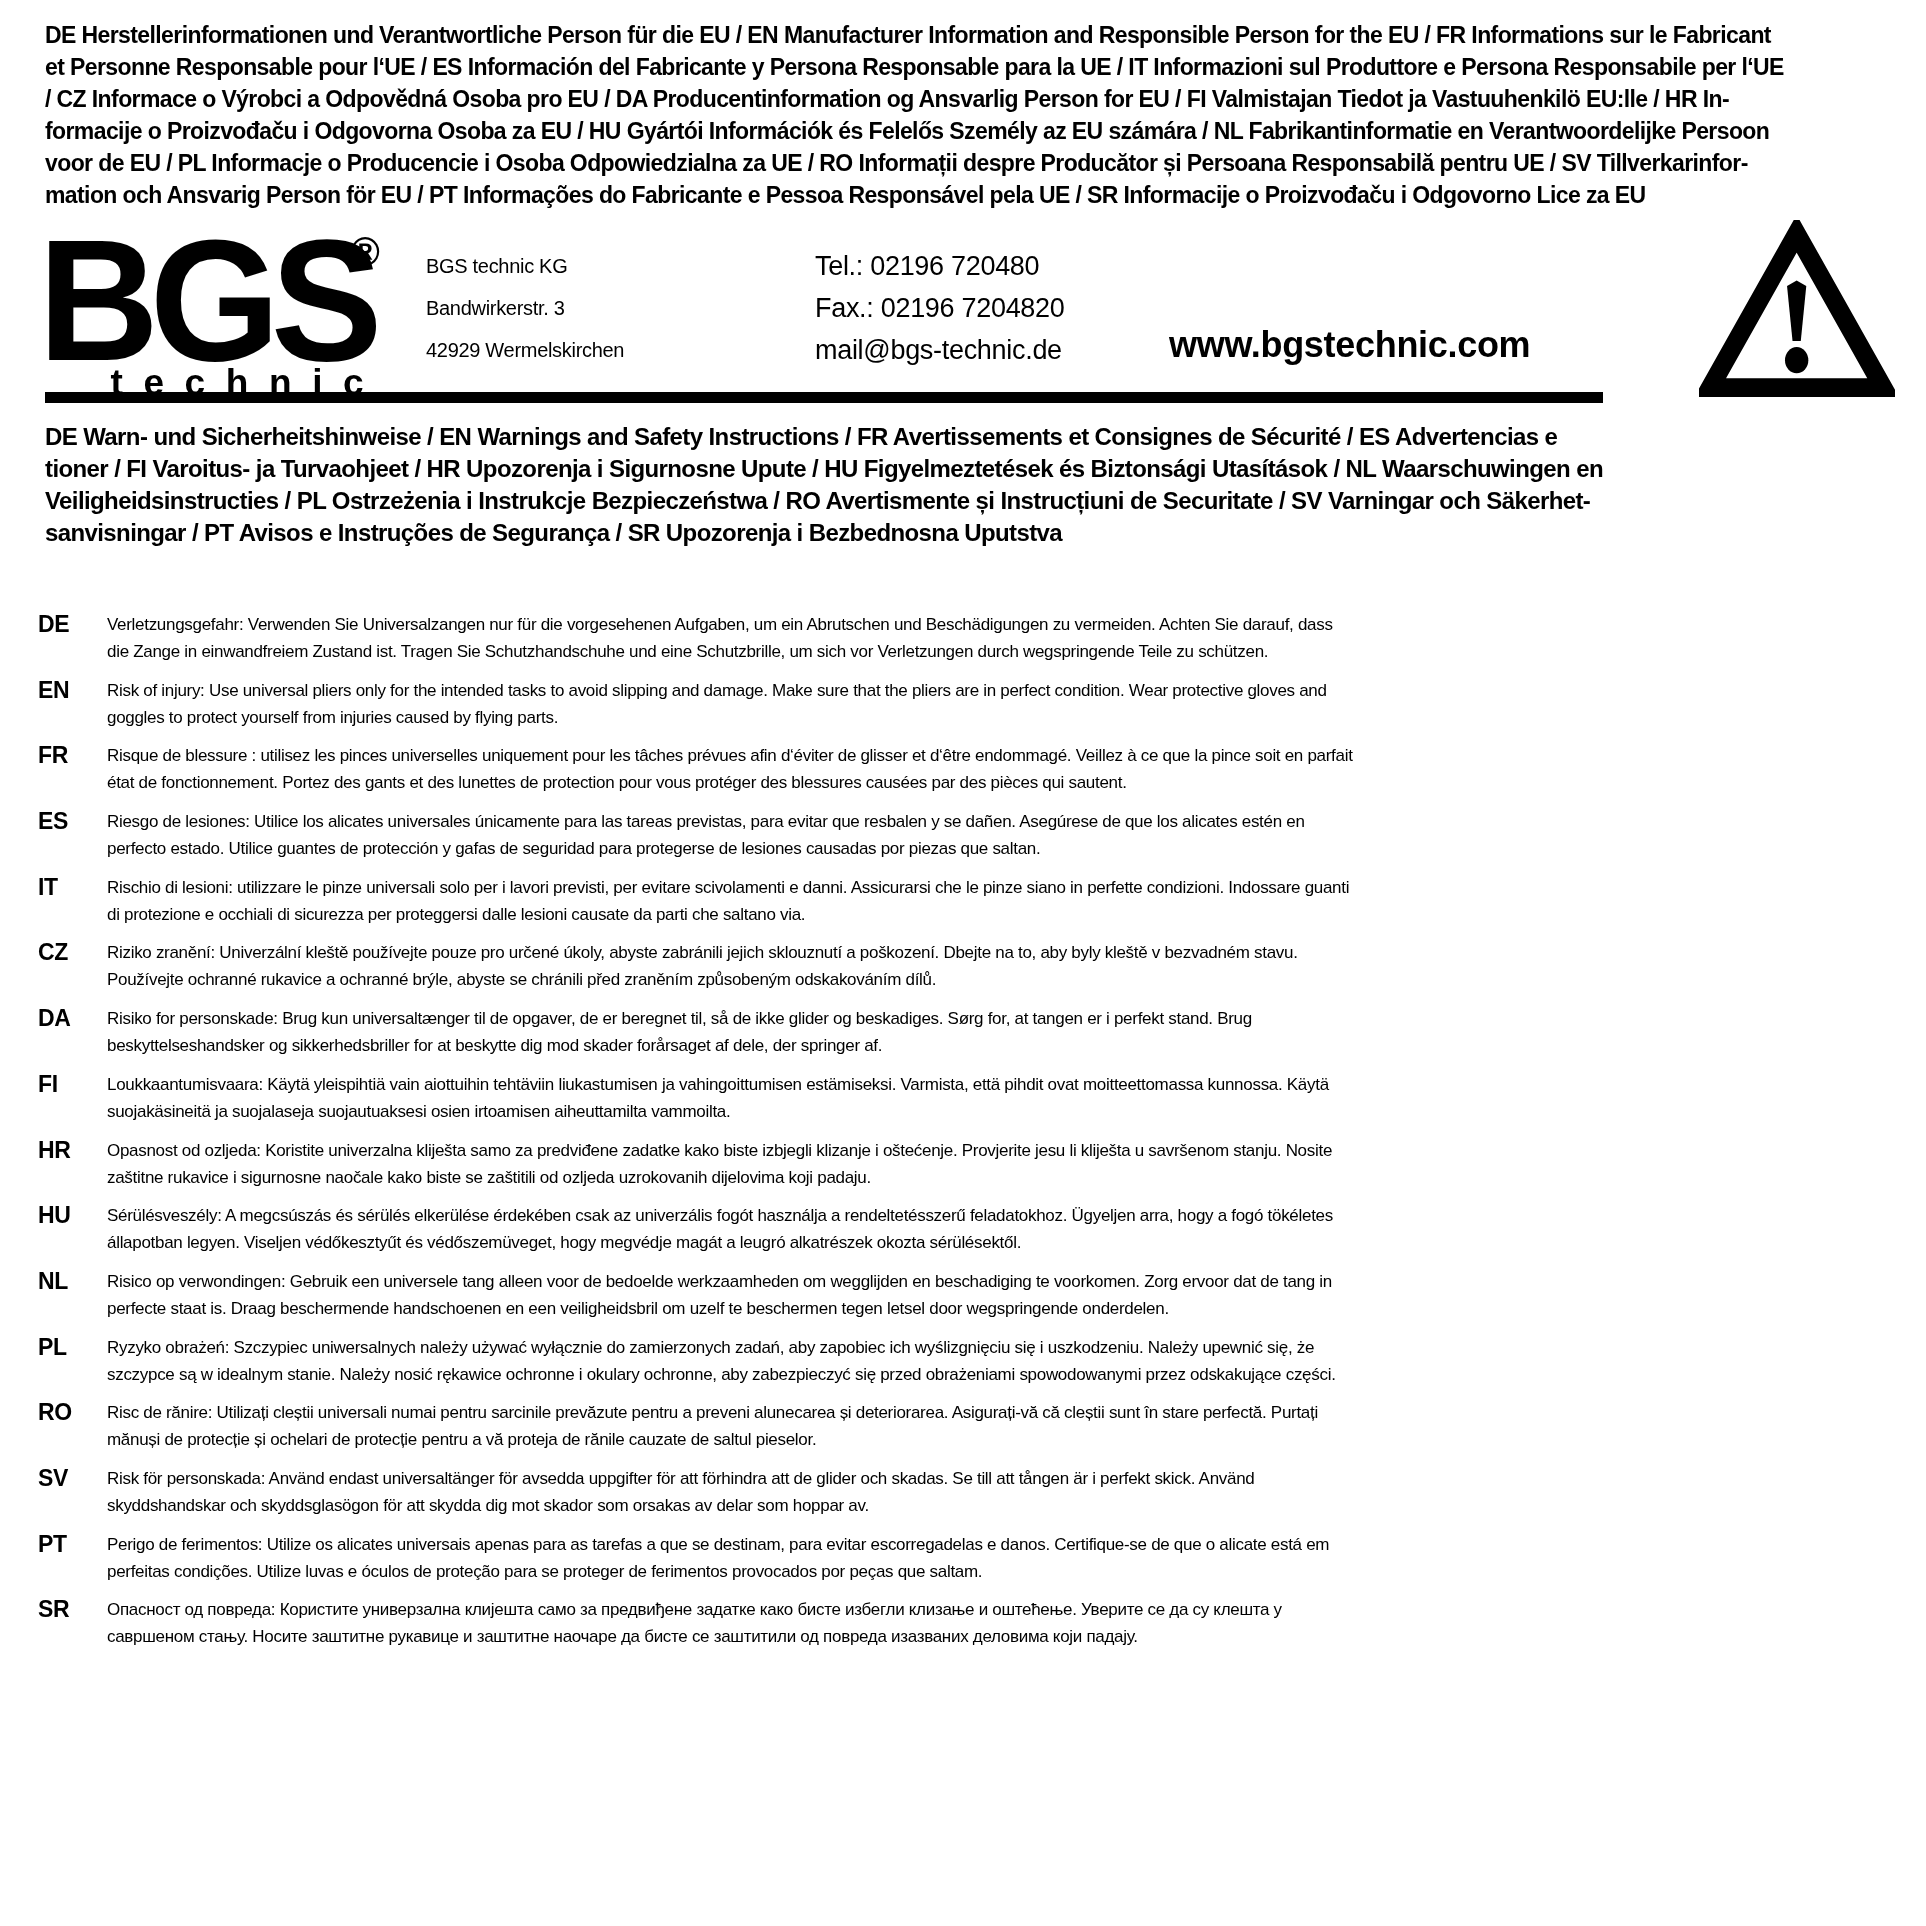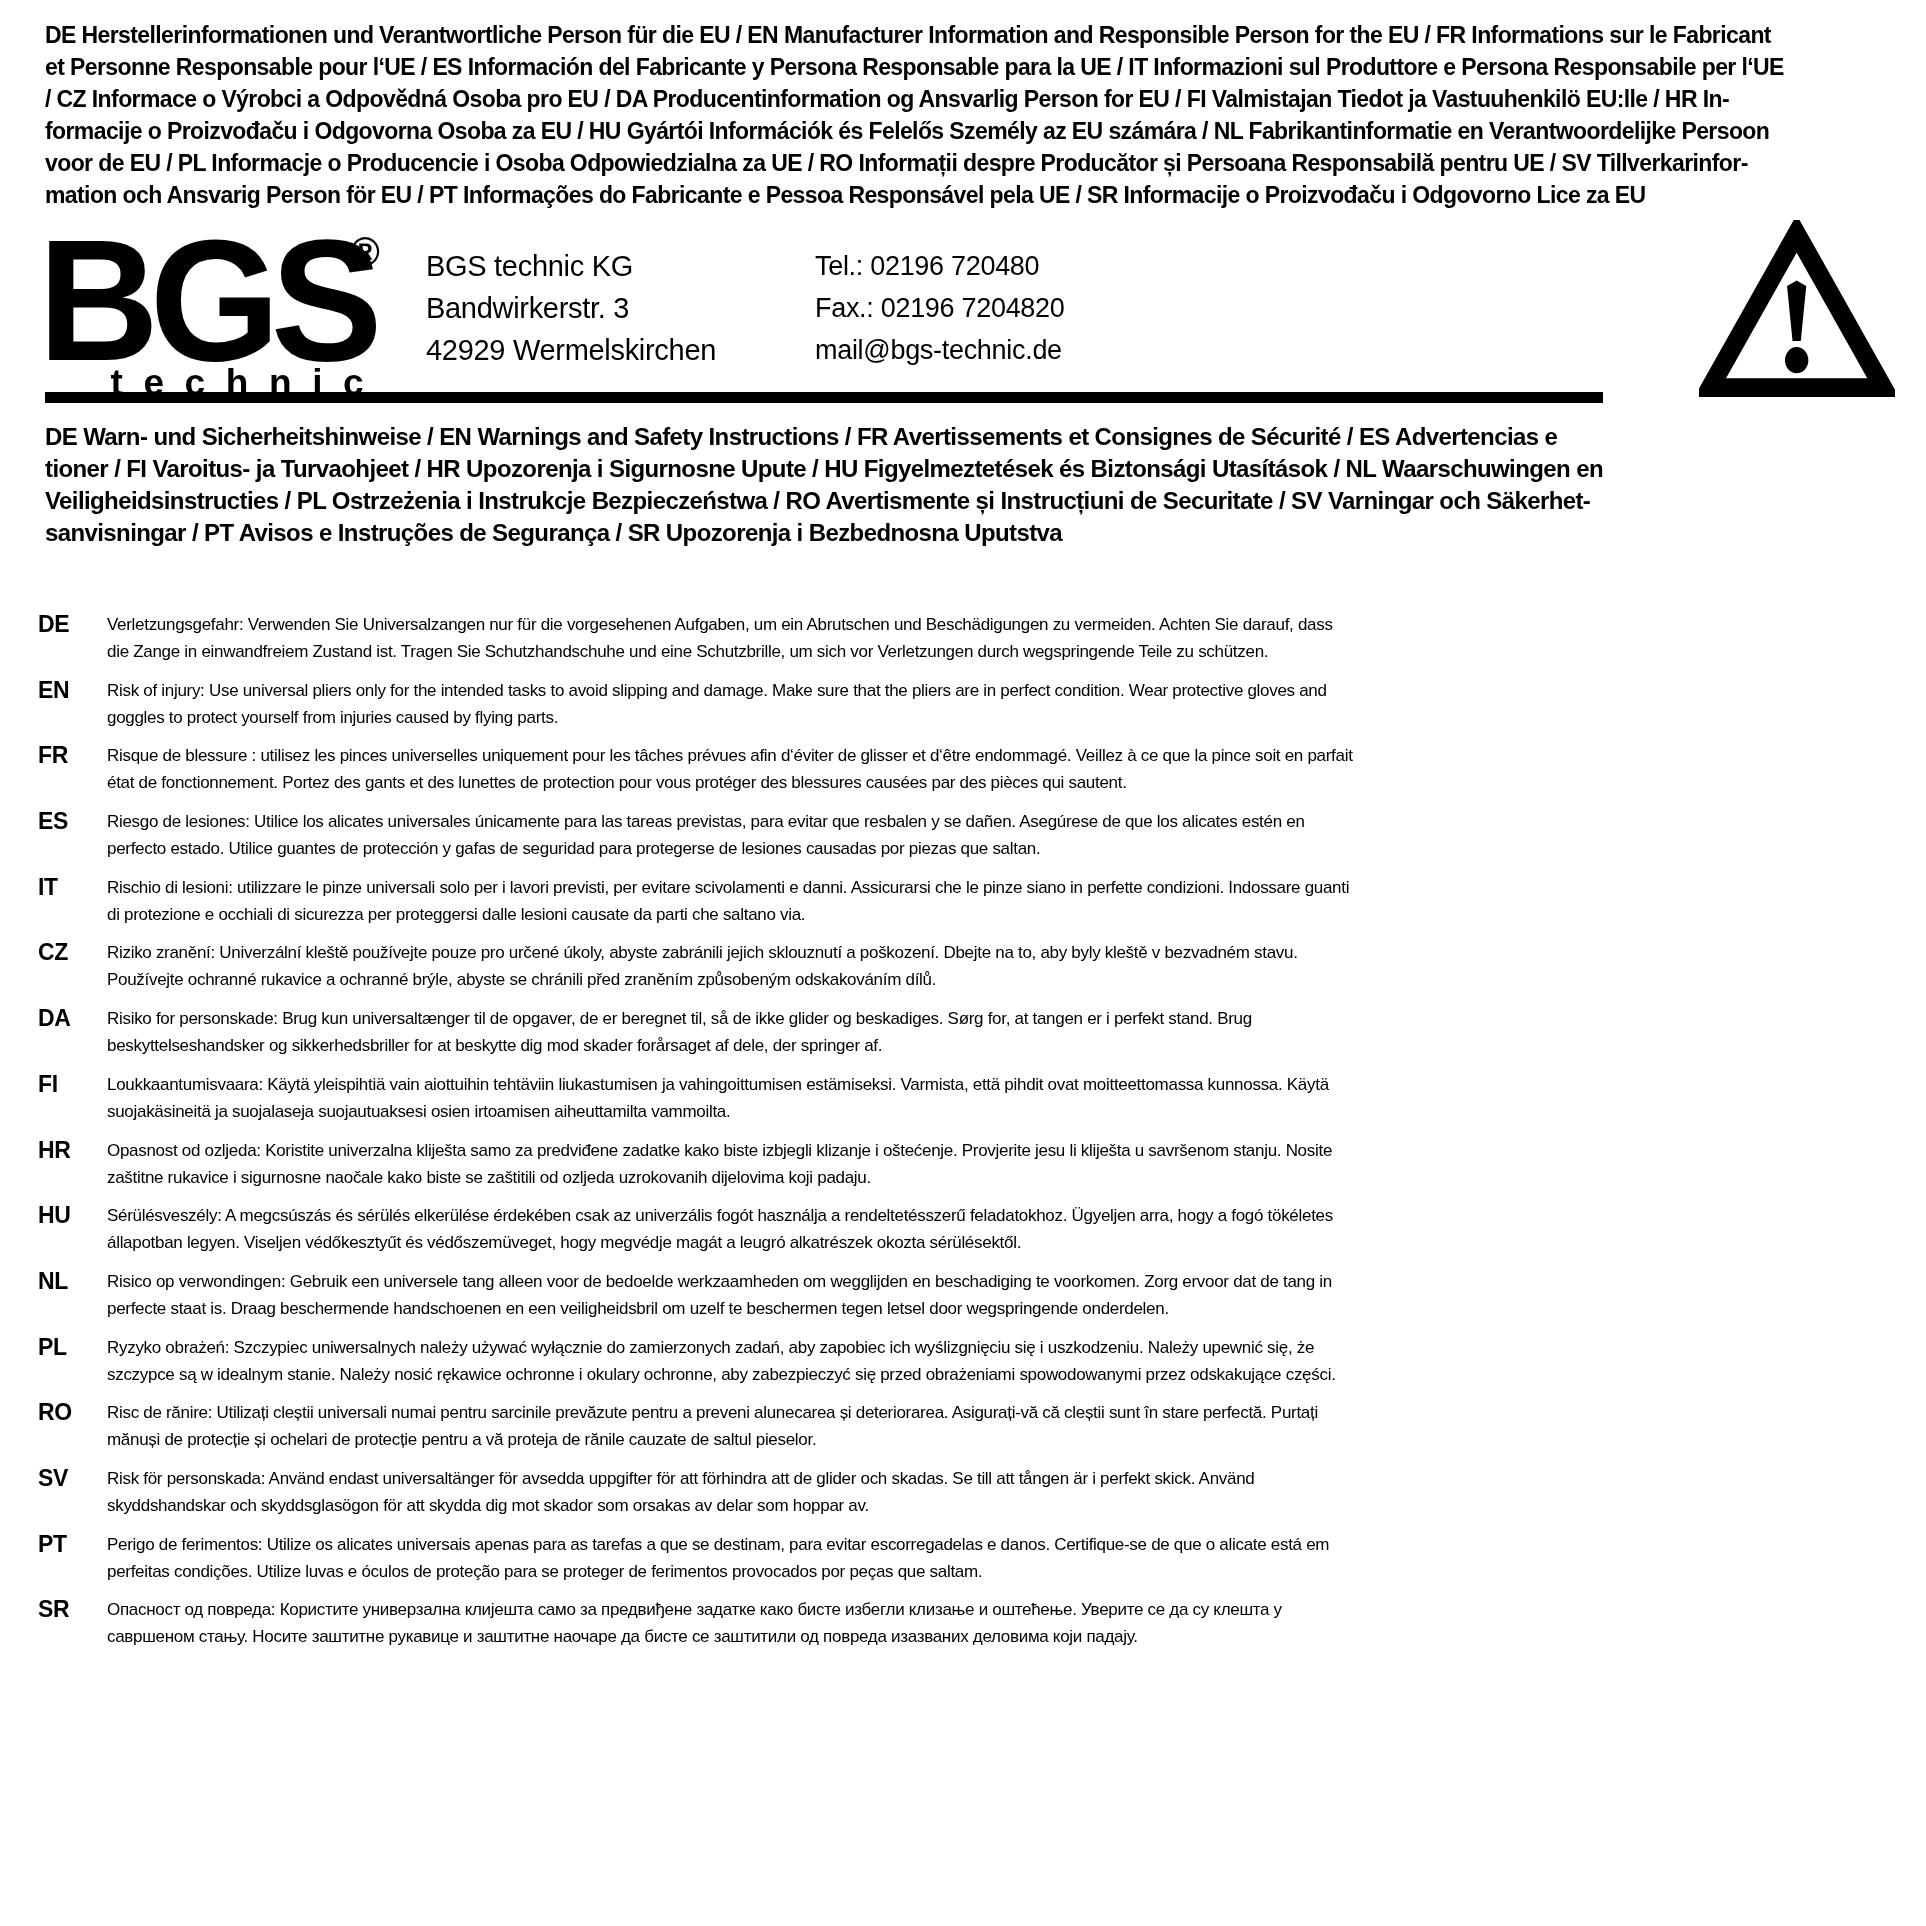--- a/index.html
+++ b/index.html
@@ -17,21 +17,21 @@
     position: absolute; left: 45px; top: 19px;
     font-weight: bold; font-size: 23px; line-height: 32px;
     letter-spacing: -0.6px; white-space: nowrap;
   }
 
   
   .brand-row { position: absolute; left: 0; top: 219px; width: 1784px; height: 182px; }
   .logo { position: absolute; left: 43px; top: 4.1px; }
   .addr-col {
     position: absolute; left: 426px; top: 26px;
-    font-size: 29px; line-height: 42px; letter-spacing: -0.3px; white-space: nowrap;
+    font-size: 20px; line-height: 42px; letter-spacing: -0.3px; white-space: nowrap;
   }
   .contact-col {
     position: absolute; left: 815px; top: 26px;
     font-size: 27px; line-height: 42px; letter-spacing: -0.3px; white-space: nowrap;
   }
   .site {
     position: absolute; left: 1169px; top: 105px;
     font-size: 36px; font-weight: bold; letter-spacing: -0.3px; white-space: nowrap;
   }
   .warn-triangle { position: absolute; left: 1699px; top: 1.4px; }
@@ -86,20 +86,21 @@
         <div class="tline">Bandwirkerstr. 3</div>
         <div class="tline">42929 Wermelskirchen</div>
       </div>
 
     <div class="contact-col">
         <div class="tline">Tel.: 02196 720480</div>
         <div class="tline">Fax.: 02196 7204820</div>
         <div class="tline">mail@bgs-technic.de</div>
       </div>
 
+    <div class="site">www.bgstechnic.com</div>
 
     <svg class="warn-triangle" width="196" height="180" viewBox="0 0 285 262">
       <path d="M142 20 L268 244 L16 244 Z" fill="none" stroke="#000" stroke-width="27" stroke-linejoin="miter"></path>
       <path d="M142 88 L156 96 L148 176 L136 176 L128 96 Z" fill="#000"></path>
       <ellipse cx="142" cy="204" rx="17" ry="19" fill="#000"></ellipse>
     </svg>
 
   </div>
 
   <div class="rule"></div>

